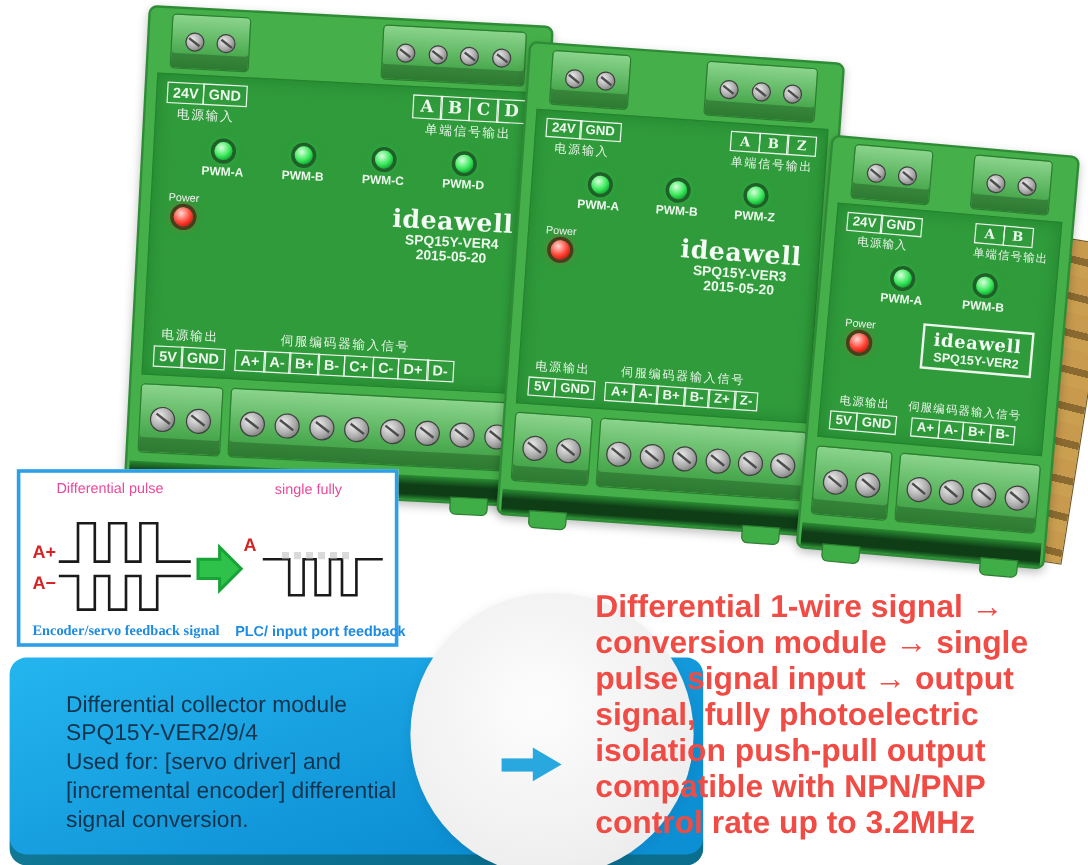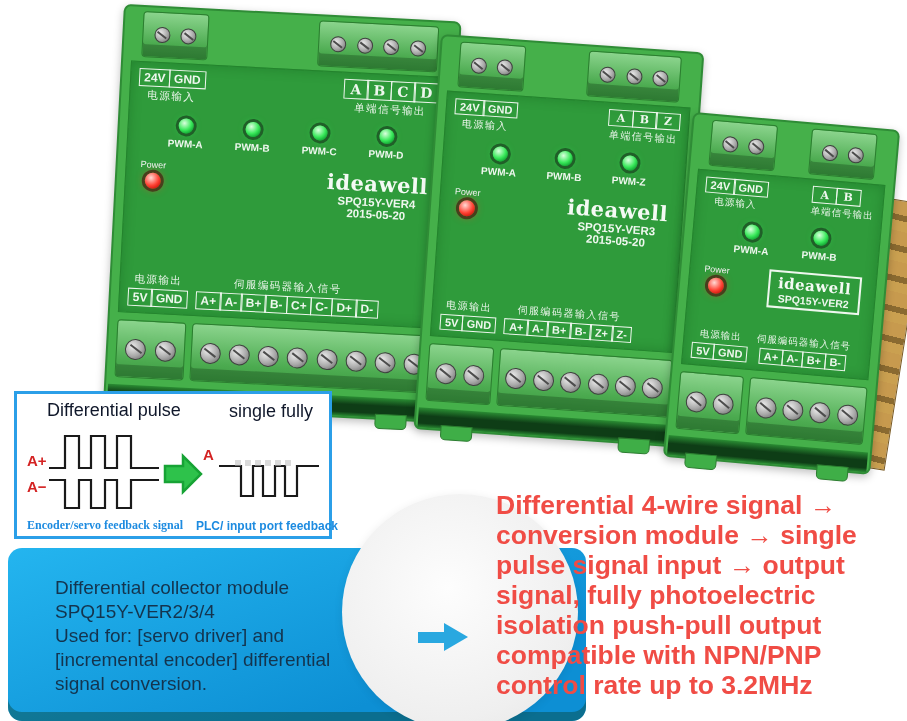--- a/index.html
+++ b/index.html
@@ -82,21 +82,21 @@
   .rail{position:relative;height:20px;margin:4px 2px 0;
         background:linear-gradient(#2a8c33,#0e3d16 40%,#0e3d16 78%,#2a8c33);}
   .rail::before,.rail::after{content:"";position:absolute;bottom:-11px;width:30px;height:13px;
         background:#3fae47;border:1px solid #2c7d30;border-radius:0 0 5px 5px;}
   .rail::before{left:9%;}
   .rail::after{right:9%;}
 
   
   .diagram{position:absolute;left:14px;top:391px;width:312px;height:142px;background:#fff;
            border:3px solid #2b9fe8;z-index:5;}
-  .diag-title{position:absolute;font-size:18px;color:#0f172a;}
+  .diag-title{position:absolute;font-size:12px;color:#ec4899;}
   .dt-left{left:30px;top:6px;}
   .dt-right{left:212px;top:7px;}
   .diagram svg{position:absolute;left:2px;top:24px;}
   .sig-label{position:absolute;color:#d42323;font-weight:bold;font-size:15px;}
   .sl-ap{left:10px;top:58px;}
   .sl-am{left:10px;top:84px;}
   .sl-a{left:186px;top:52px;}
   .faded-print{position:absolute;left:218px;top:66px;width:58px;height:6px;opacity:.55;
                background:repeating-linear-gradient(90deg,#bdbdbd 0 6px,transparent 6px 10px);
                filter:blur(.4px);}
@@ -420,29 +420,29 @@
     <span class="sig-label sl-ap">A+</span>
     <span class="sig-label sl-am">A−</span>
     <span class="sig-label sl-a">A</span>
     <span class="faded-print"></span>
     <span class="diag-caption dc-left">Encoder/servo feedback signal</span>
     <span class="diag-caption dc-right">PLC/ input port feedback</span>
   </div>
 
   <div class="info-box">
     <div class="info-text">Differential collector module
-SPQ15Y-VER2/3/4
+SPQ15Y-VER2/9/4
 Used for: [servo driver] and
 [incremental encoder] differential
 signal conversion.</div>
   </div>
   <div class="big-circle"></div>
   <span class="arrow-shaft"></span>
   <span class="arrow-head"></span>
-  <div class="description">Differential 4-wire signal →
+  <div class="description">Differential 1-wire signal →
 conversion module → single
 pulse signal input → output
 signal, fully photoelectric
 isolation push-pull output
 compatible with NPN/PNP
 control rate up to 3.2MHz</div>
 
 </div>
 
 </body></html>

